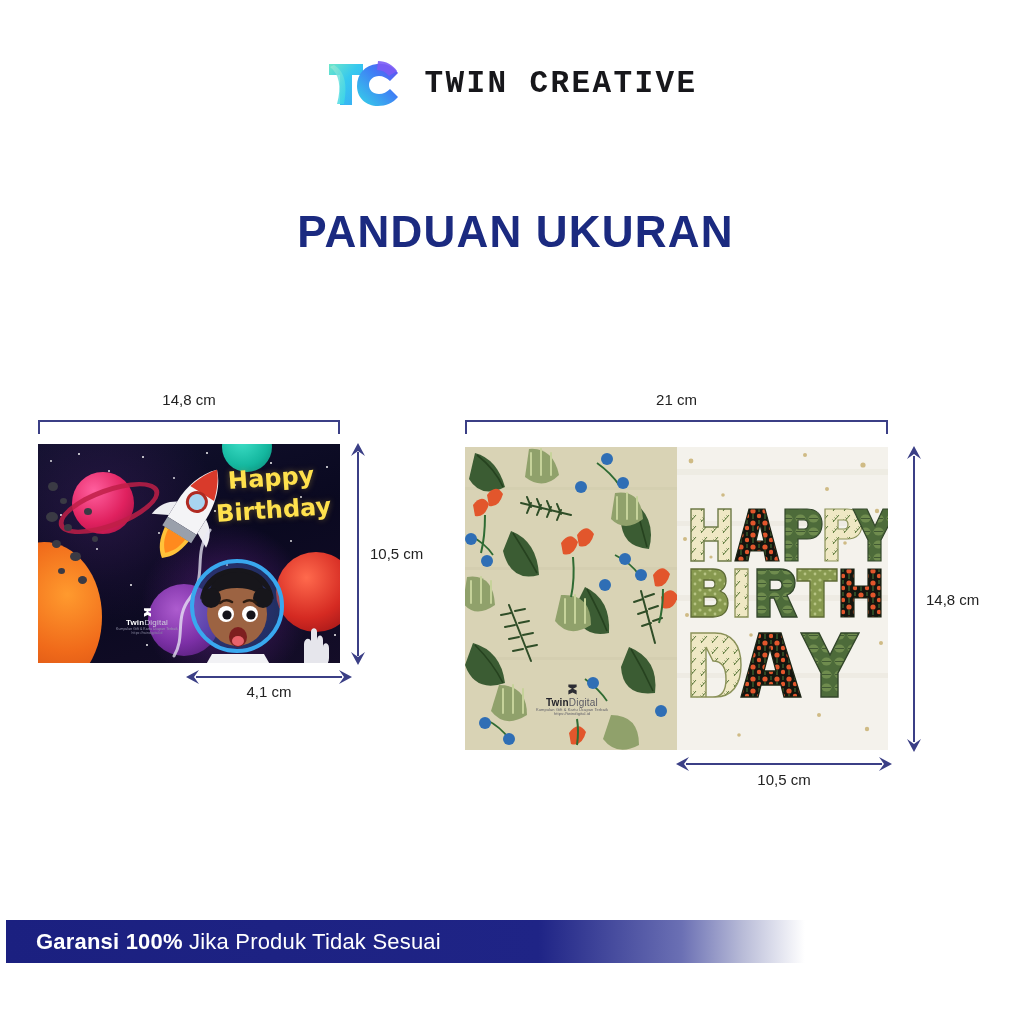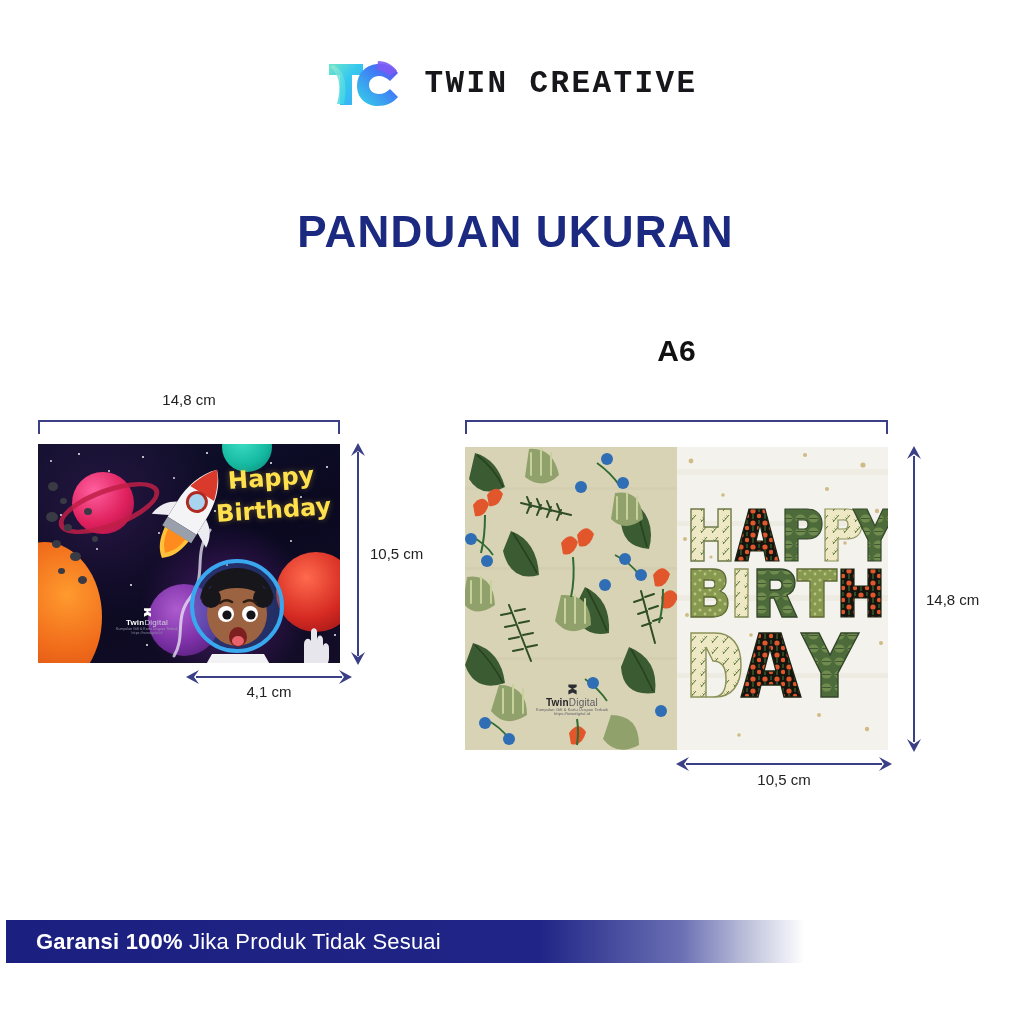--- a/index.html
+++ b/index.html
@@ -266,22 +266,22 @@
 
   <div class="arrow-line h" style="left:196px;top:676px;width:146px;"></div>
   <svg style="position:absolute;left:186px;top:669px;width:14px;height:16px;" viewBox="0 0 14 16">
     <path d="M0 8 L13 1 L8 8 L13 15 Z" fill="#3b3f86"></path>
   </svg>
   <svg style="position:absolute;left:338px;top:669px;width:14px;height:16px;" viewBox="0 0 14 16">
     <path d="M14 8 L1 1 L6 8 L1 15 Z" fill="#3b3f86"></path>
   </svg>
   <div class="dim-text" style="left:186px;top:684px;width:166px;">4,1 cm</div>
 
-  <div class="size-label" style="left:465px;top:336px;width:423px;">A6</div>
-
+
+  <div class="dim-text" style="left:465px;top:392px;width:423px;">21 cm</div>
 
   <div class="bracket" style="left:465px;top:420px;width:423px;"></div>
 
   <div class="card" style="left:465px;top:447px;width:423px;height:303px;background:#e9e6d8;">
 
     <div class="a6-left">
       <svg viewBox="0 0 212 303" width="212" height="303">
         <rect width="212" height="303" fill="#d9d3b5"></rect>
         <g opacity=".25">
           <rect y="40" width="212" height="3" fill="#c8c2a2"></rect>

